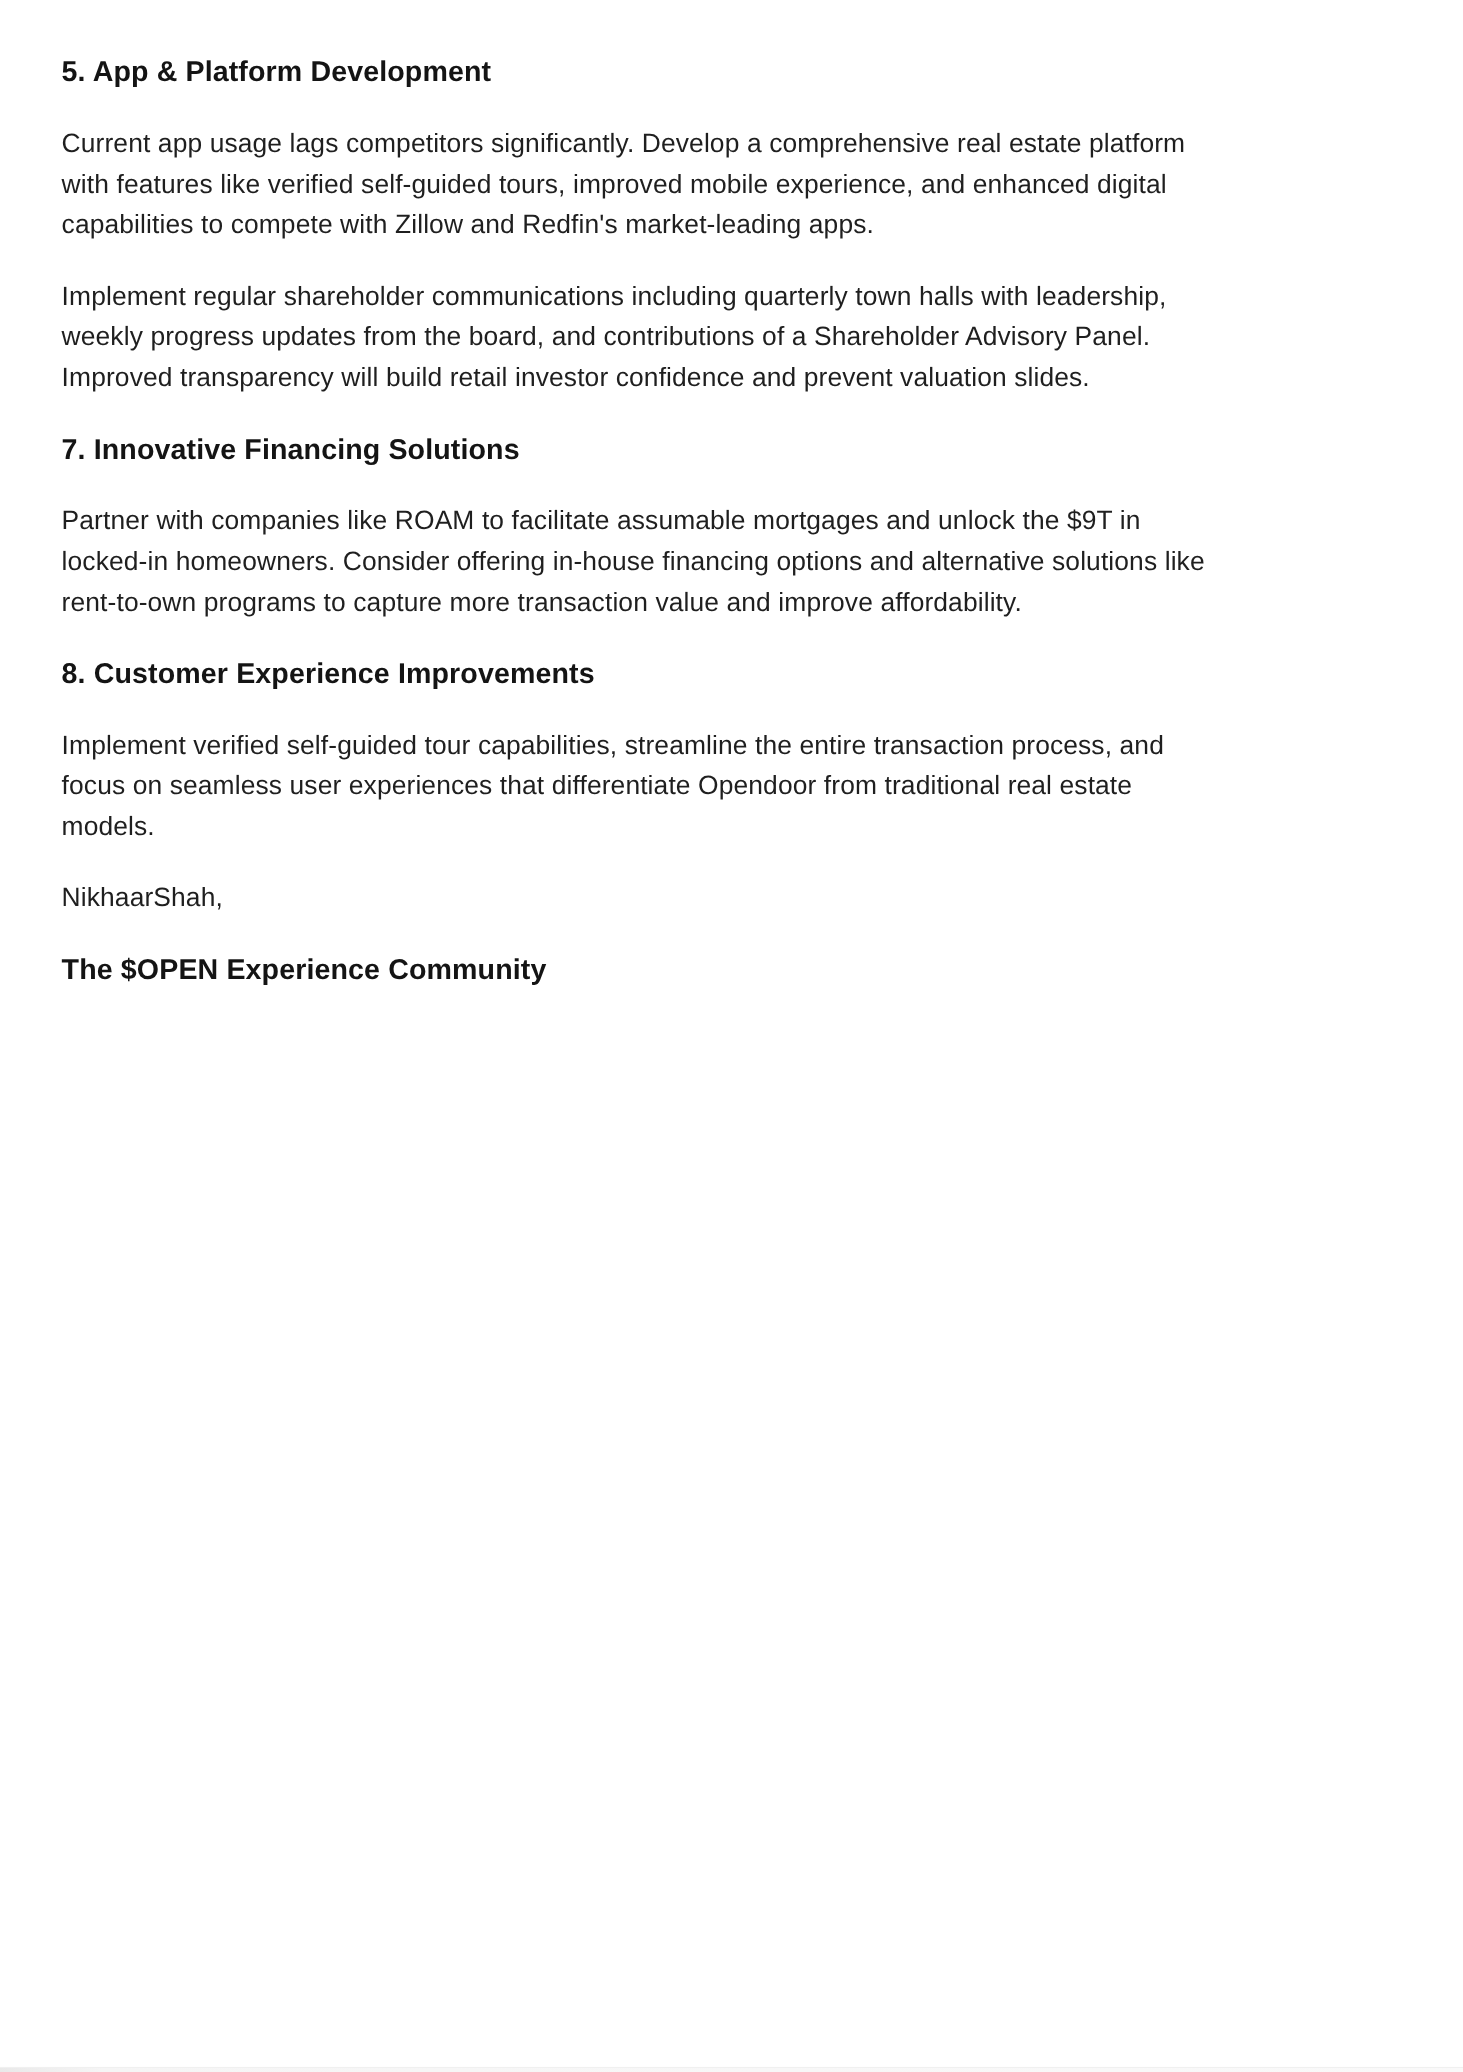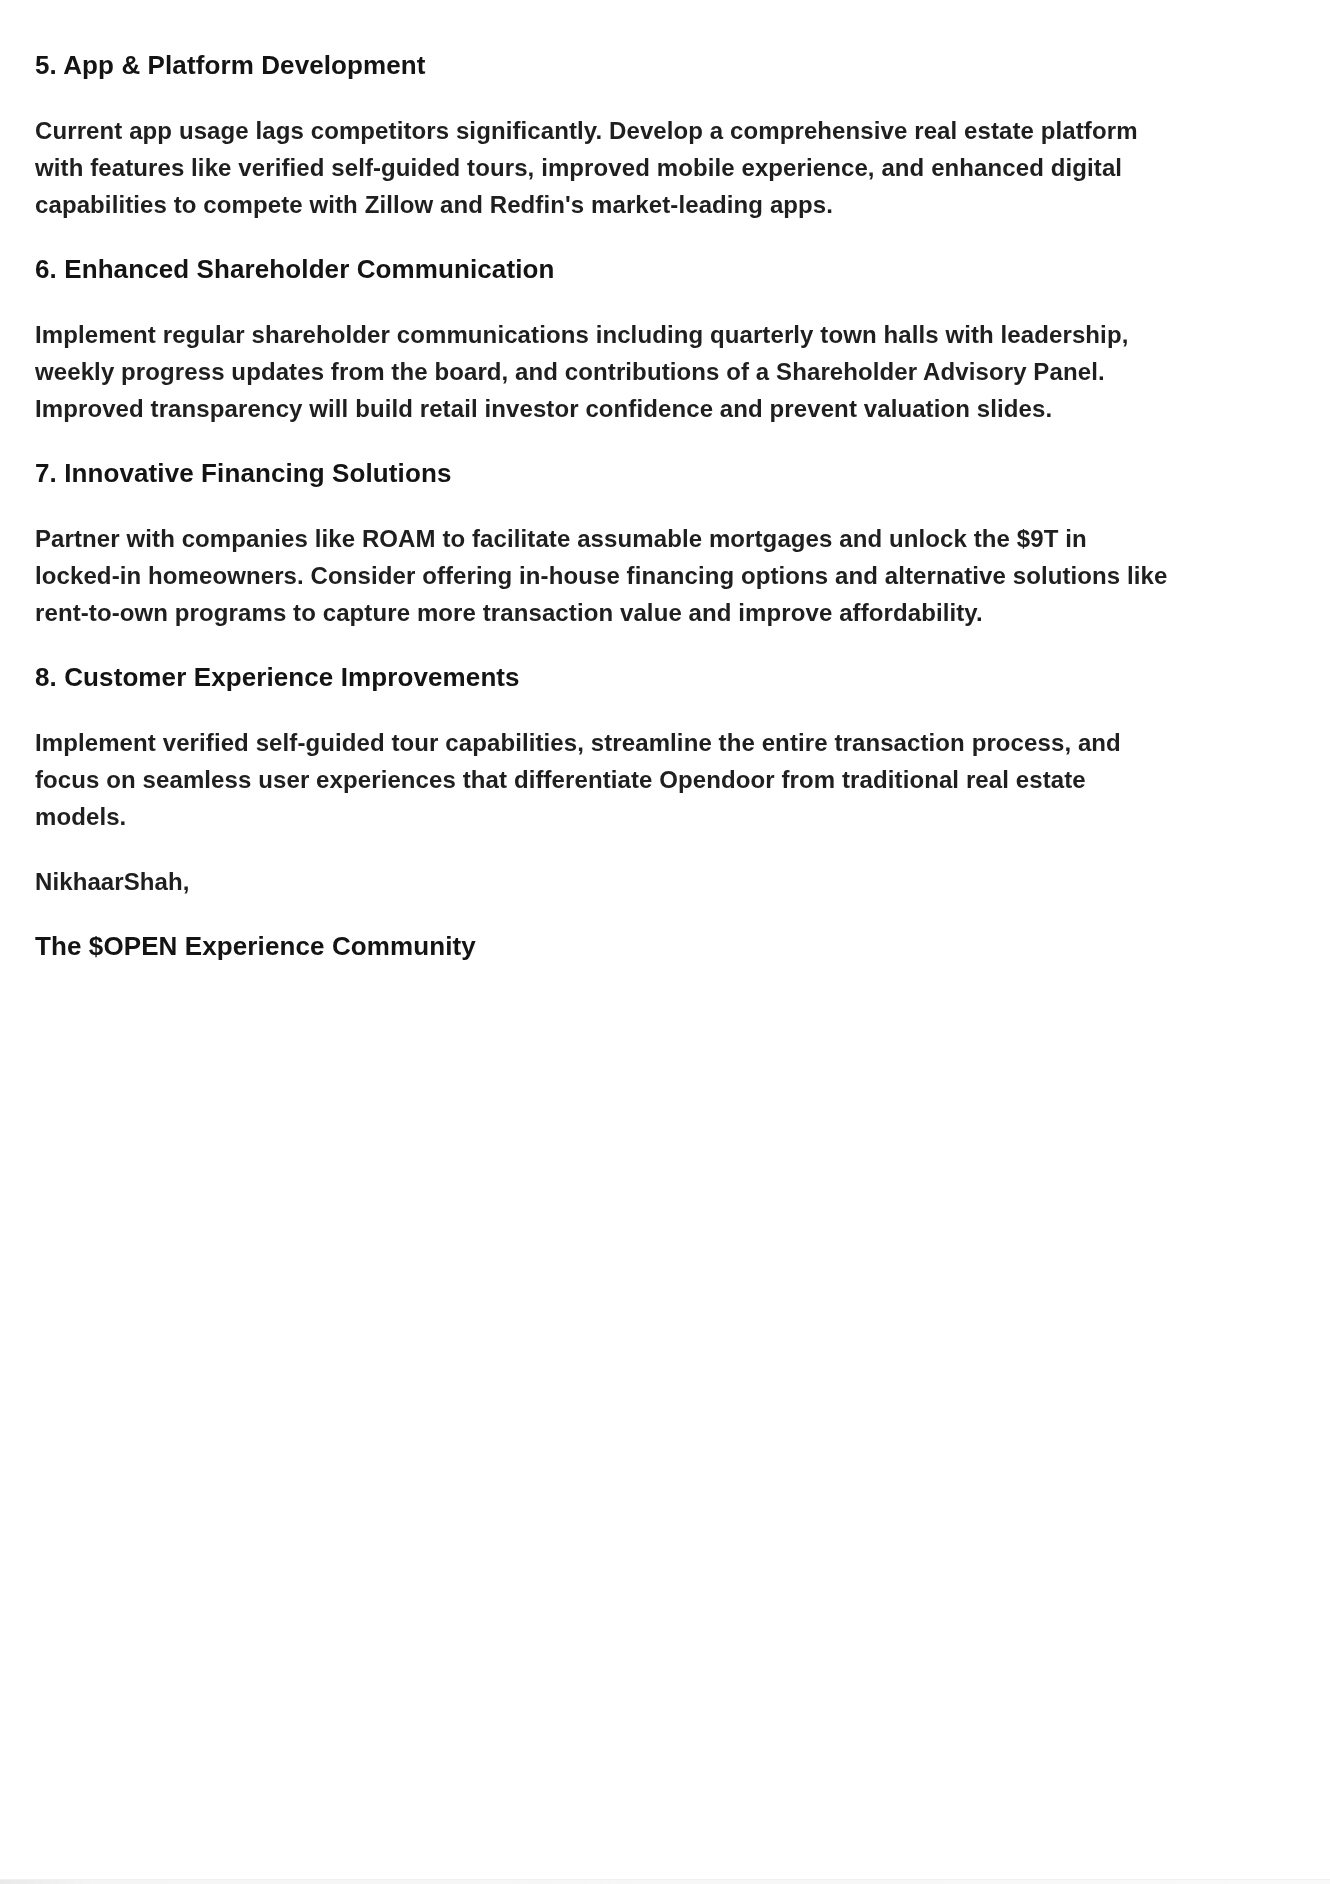--- a/index.html
+++ b/index.html
@@ -10,33 +10,33 @@
   }
   body {
     width: 1330px;
     height: 1884px;
     position: relative;
     overflow: hidden;
     font-family: "Liberation Sans", sans-serif;
     color: #1f1f1f;
   }
   .doc {
-    padding: 47px 52px 0 35px;
+    padding: 47px 52px 0 56px;
   }
   .doc h3 {
     font-size: 26px;
     font-weight: 700;
     line-height: 37px;
     letter-spacing: 0.1px;
     color: #141414;
     margin: 0 0 28px 0;
   }
   .doc p {
     font-size: 24px;
-    font-weight: 700;
+    font-weight: 400;
     line-height: 37px;
     letter-spacing: 0.1px;
     margin: 0 0 28px 0;
     white-space: pre-line; 
   }
   .gap-xl { margin-top: 69px; }
   .gap-lg { margin-top: 67px; }
   .gap-md { margin-top: 63px; }
   .contributors {
     font-style: italic;
@@ -54,21 +54,20 @@
 </head>
 <body>
 
 <div class="doc">
 
   <h3>5. App &amp; Platform Development</h3>
   <p>Current app usage lags competitors significantly. Develop a comprehensive real estate platform
 with features like verified self-guided tours, improved mobile experience, and enhanced digital
 capabilities to compete with Zillow and Redfin's market-leading apps.</p>
 
-  <h3>6. Enhanced Shareholder Communication</h3>
   <p>Implement regular shareholder communications including quarterly town halls with leadership,
 weekly progress updates from the board, and contributions of a Shareholder Advisory Panel.
 Improved transparency will build retail investor confidence and prevent valuation slides.</p>
 
   <h3>7. Innovative Financing Solutions</h3>
   <p>Partner with companies like ROAM to facilitate assumable mortgages and unlock the $9T in
 locked-in homeowners. Consider offering in-house financing options and alternative solutions like
 rent-to-own programs to capture more transaction value and improve affordability.</p>
 
   <h3>8. Customer Experience Improvements</h3>

